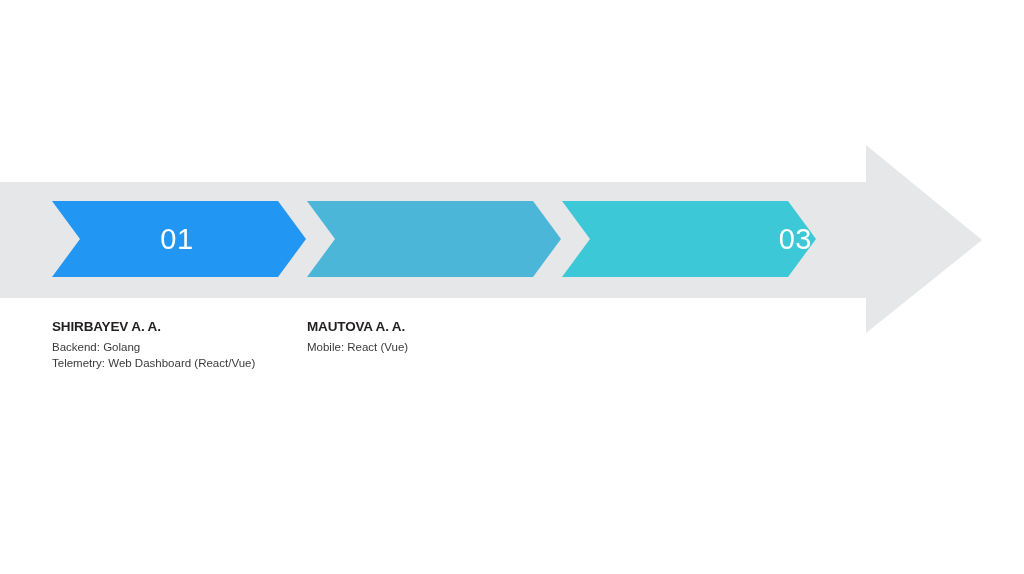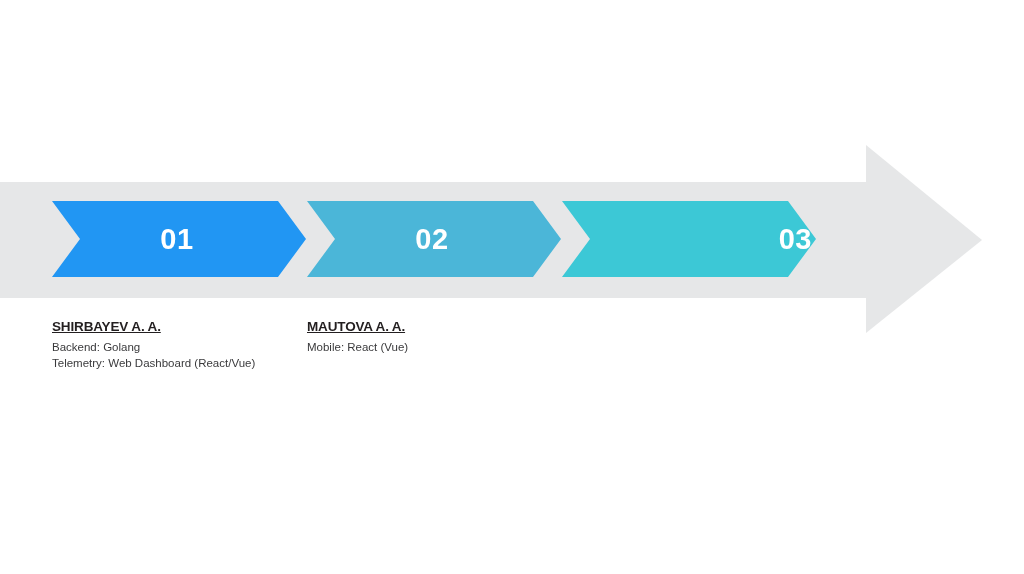--- a/index.html
+++ b/index.html
@@ -33,21 +33,21 @@
   }
 
   
   .step-number {
     position: absolute;
     top: 219px;
     width: 250px;
     text-align: center;
     font-family: "Liberation Sans", sans-serif;
     font-size: 29px;
-    font-weight: bold;
+    font-weight: normal;
     color: #ffffff;
     letter-spacing: 0.5px;
     line-height: 40px;
   }
   .step-number.n1 { left: 52px; }
   .step-number.n2 { left: 307px; }
   .step-number.n3 { left: 562px; }
 
   
   .caption {
@@ -60,21 +60,20 @@
   .caption.c3 { left: 562px; }
 
   .caption-title {
     font-family: "Liberation Sans", sans-serif;
     font-size: 13.5px;
     font-weight: bold;
     color: #231f20;
     letter-spacing: -0.15px;
     line-height: 17px;
     white-space: nowrap;
-    text-decoration: underline;
   }
 
   .caption-lines {
     margin-top: 5px;
   }
   .caption-line {
     font-family: "Liberation Sans", sans-serif;
     font-size: 11.5px;
     font-weight: normal;
     color: #3a3a3c;
@@ -94,21 +93,20 @@
     <polygon points="866,145 982,240 866,333" fill="#e6e7e8"></polygon>
 
     <polygon points="52,201 278,201 306,239 278,277 52,277 80,239" fill="#2196f3"></polygon>
 
     <polygon points="307,201 533,201 561,239 533,277 307,277 335,239" fill="#4bb6d8"></polygon>
 
     <polygon points="562,201 788,201 816,239 788,277 562,277 590,239" fill="#3cc8d6"></polygon>
   </svg>
 
   <div class="step-number n1" style="color: rgb(255, 255, 255);">01</div>
-  <div class="step-number n2" style="color: rgb(255, 255, 255);">02</div>
   <div class="step-number n3" style="color: rgb(255, 255, 255); text-align: right;">03</div>
 
   <div class="caption c1">
     <div class="caption-title">SHIRBAYEV A. A.</div>
     <div class="caption-lines">
       <div class="caption-line">Backend: Golang</div>
       <div class="caption-line">Telemetry: Web Dashboard (React/Vue)</div>
     </div>
   </div>
 

